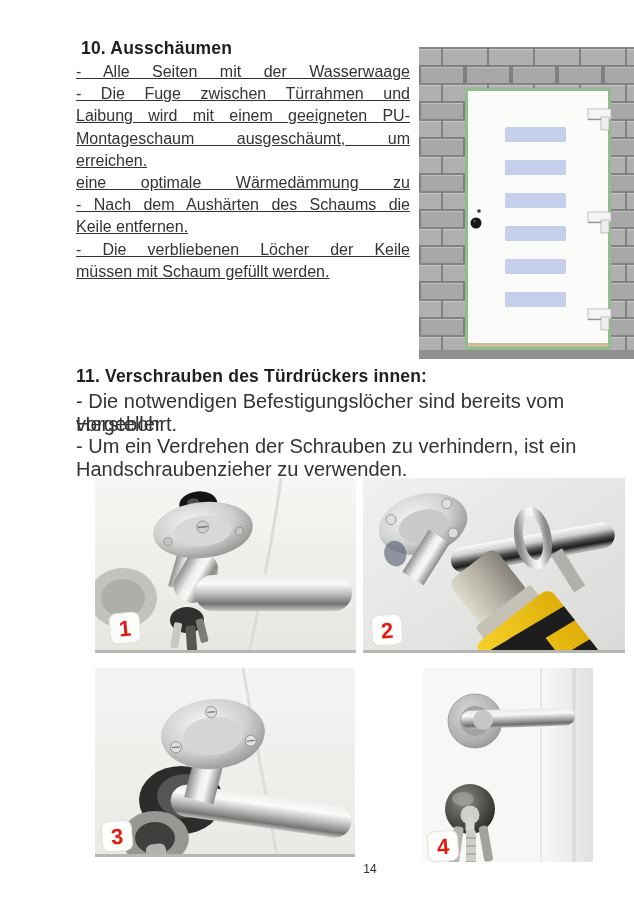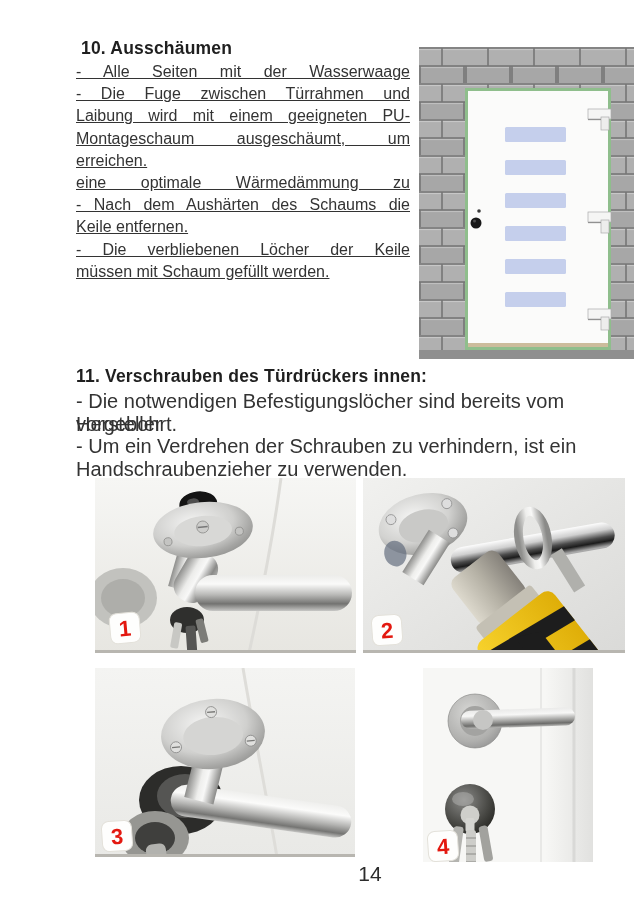--- a/index.html
+++ b/index.html
@@ -17,21 +17,21 @@
   .col10{position:absolute;left:28px;top:61px;width:334px;font-size:16px;color:#333;}
   .col10 .ln{height:22.2px;line-height:22.2px;overflow:visible;text-decoration:underline;}
   .col10 .j{text-align:justify;text-align-last:justify;}
 
   .col11{position:absolute;left:28px;top:390px;width:560px;font-size:20px;color:#333;}
   .col11 .ln{height:22.5px;line-height:22.5px;}
 
   .fig{position:absolute;display:block;}
 
   .pageno{position:absolute;left:292px;top:862px;width:60px;text-align:center;
-          font-size:21px;color:#2c2c2c;}
+          font-size:12px;color:#2c2c2c;}
 
   .badge-num{font-family:"Liberation Sans", sans-serif;font-size:22px;font-weight:bold;fill:#e3180f;}
 </style>
 </head>
 <body>
 
 <div class="page">
 
   <h2 class="h-sec h10">10. Ausschäumen</h2>
   <div class="col10">

